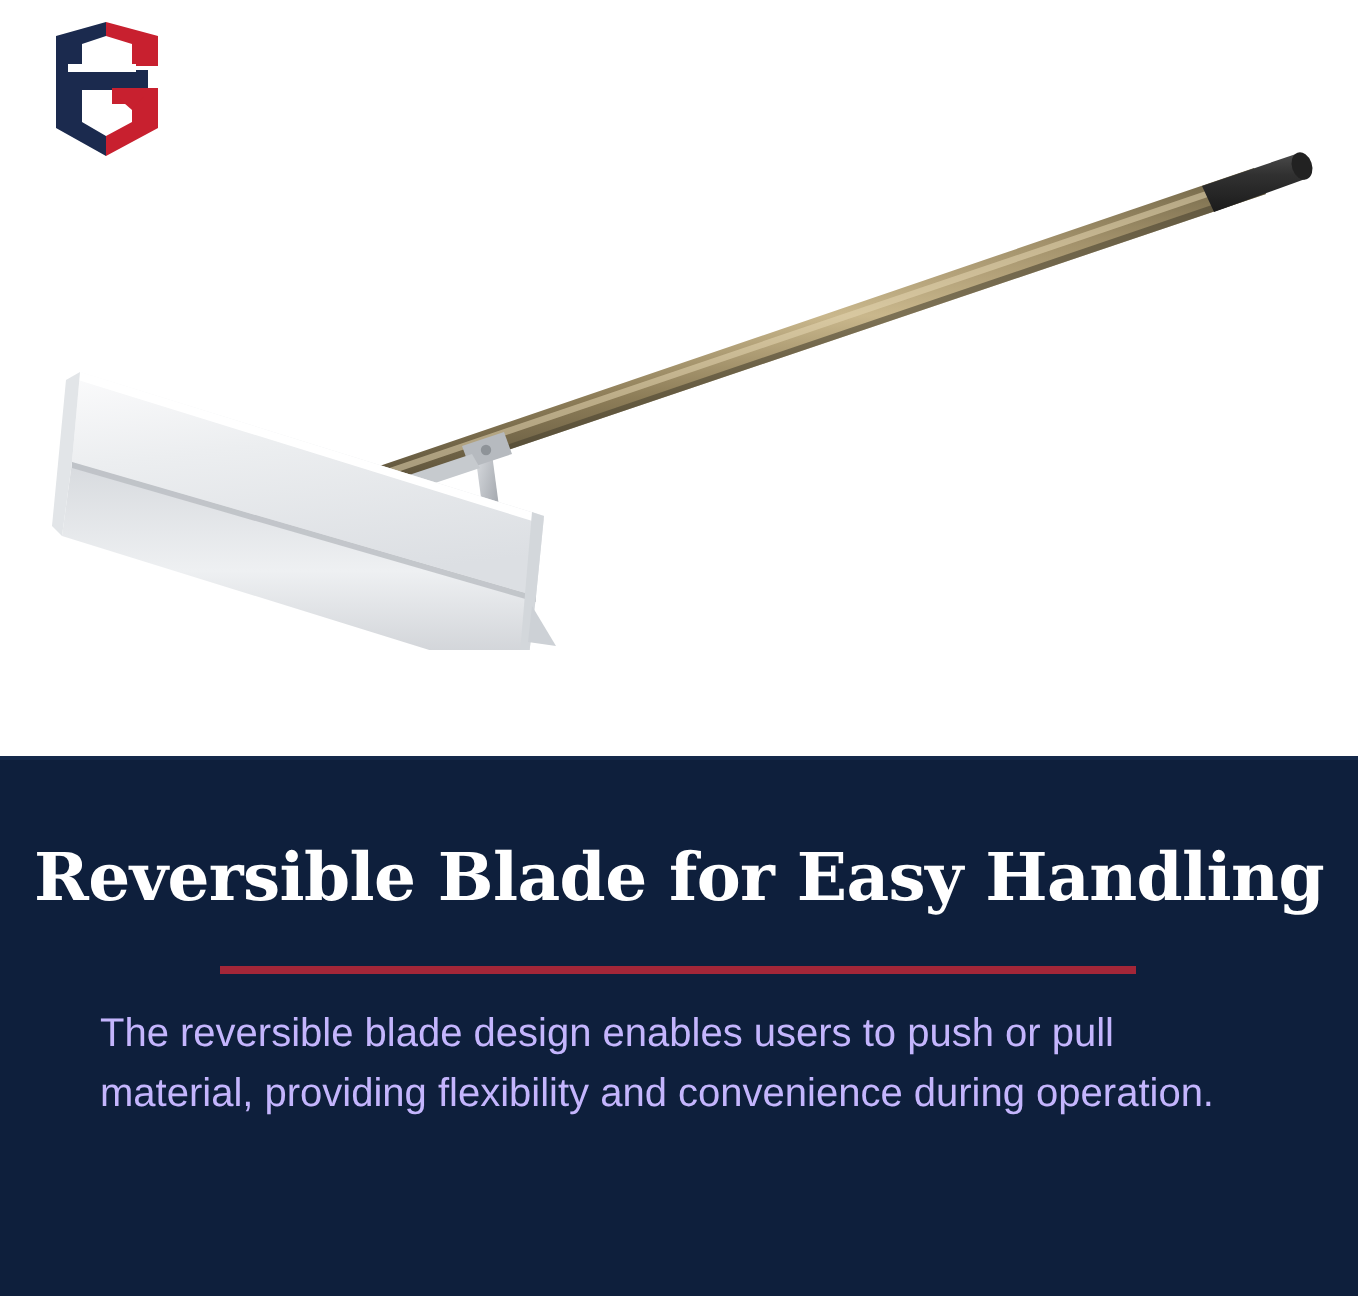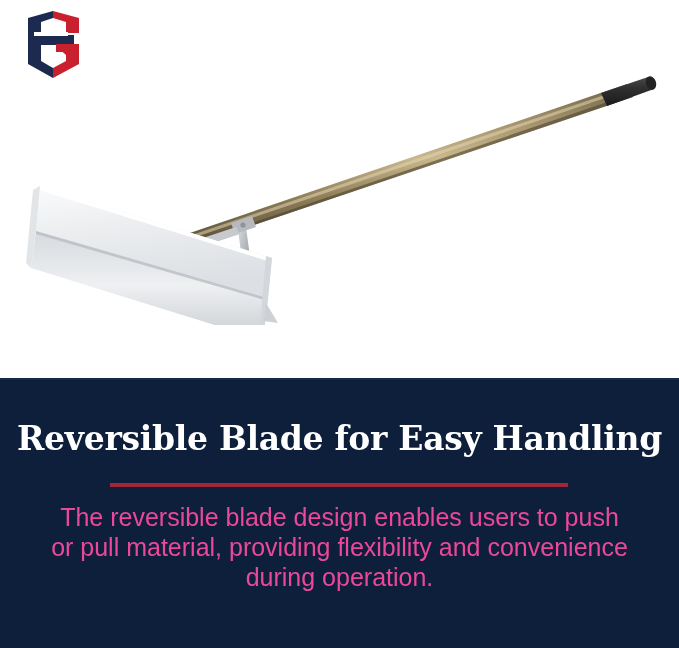--- a/index.html
+++ b/index.html
@@ -84,24 +84,24 @@
     top: 105px;
     width: 458px;
     height: 4px;
     background: #a32638;
   }
   #panel-body {
     position: absolute;
     left: 50px;
     top: 124px;
     width: 579px;
-    text-align: center;
-    color: #ec4899;
+    text-align: left;
+    color: #c4b5fd;
     font-family: "Liberation Sans", sans-serif;
-    font-size: 25px;
+    font-size: 20px;
     line-height: 30px;
     font-weight: 400;
   }
 </style>
 </head>
 <body>
 
 <div id="page">
 
   <div id="product-area">

